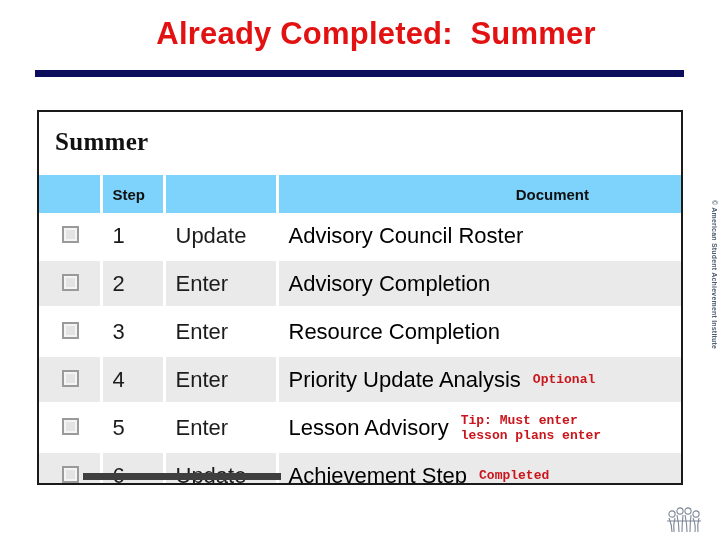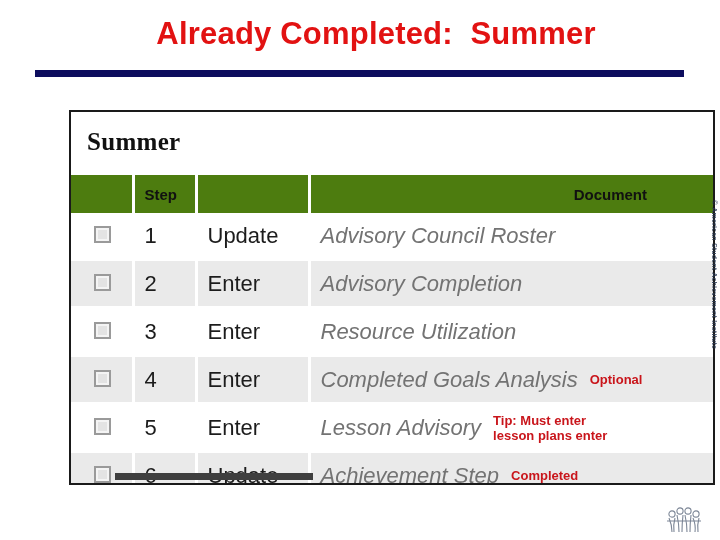--- a/index.html
+++ b/index.html
@@ -43,21 +43,20 @@
   #table-panel {
     position: absolute;
     left: 37px;
     top: 110px;
     width: 646px;
     height: 375px;
     background: #ffffff;
     border: 2px solid #1a1a1a;
     box-sizing: border-box;
     overflow: hidden;
-    margin-left: 32px;
   }
 
   #panel-heading {
     font-family: "Liberation Serif", serif;
     font-weight: bold;
     font-size: 25px;
     color: #111111;
     padding: 16px 0 0 16px;
     letter-spacing: 0.3px;
   }
@@ -68,34 +67,34 @@
     margin-top: 19px;
     table-layout: fixed;
   }
 
   table.steps col.c-check { width: 62px; }
   table.steps col.c-step  { width: 63px; }
   table.steps col.c-act   { width: 113px; }
   table.steps col.c-doc   { width: auto; }
 
   table.steps th {
-    background: #4d7c0f;
+    background: #7dd3fc;
     height: 38px;
     font-family: "Liberation Sans", sans-serif;
     font-weight: bold;
     font-size: 15px;
     color: #111111;
     padding: 0 10px;
     border-right: 3px solid #ffffff;
     text-align: left;
     vertical-align: middle;
   }
   table.steps th.th-doc {
     text-align: right;
-    padding-right: 66px;
+    padding-right: 92px;
     border-right: none;
   }
   table.steps th.th-blank { border-right: 3px solid #ffffff; }
 
   table.steps td {
     height: 45px;
     padding: 0 10px;
     border-right: 3px solid #ffffff;
     border-bottom: 3px solid #ffffff;
     vertical-align: middle;
@@ -127,25 +126,25 @@
     left: 2px; top: 2px;
     width: 9px; height: 9px;
     background: #e3e3e3;
   }
 
   .doc-inner {
     display: flex;
     align-items: center;
     gap: 12px;
   }
-  .doc-label { color: #737373; font-style: italic; }
+  .doc-label { color: #000000; }
 
   .annot {
     color: #c9151b;
-    font-family: Liberation Sans, sans-serif;
+    font-family: Liberation Mono, monospace;
     font-weight: bold;
     font-size: 13px;
     line-height: 15px;
     white-space: pre-line;
   }
 
   
   #hscroll {
     position: absolute;
     left: 44px;
@@ -233,33 +232,33 @@
           </div>
         </td>
       </tr>
 
       <tr class="row-odd">
         <td><span class="chkbox"></span></td>
         <td>3</td>
         <td>Enter</td>
         <td class="doc-cell">
           <div class="doc-inner">
-            <span class="doc-label">Resource Utilization</span>
+            <span class="doc-label">Resource Completion</span>
             <span class="annot"></span>
           </div>
         </td>
       </tr>
 
       <tr class="row-even">
         <td><span class="chkbox"></span></td>
         <td>4</td>
         <td>Enter</td>
         <td class="doc-cell">
           <div class="doc-inner">
-            <span class="doc-label">Completed Goals Analysis</span>
+            <span class="doc-label">Priority Update Analysis</span>
             <span class="annot">Optional</span>
           </div>
         </td>
       </tr>
 
       <tr class="row-odd">
         <td><span class="chkbox"></span></td>
         <td>5</td>
         <td>Enter</td>
         <td class="doc-cell">

